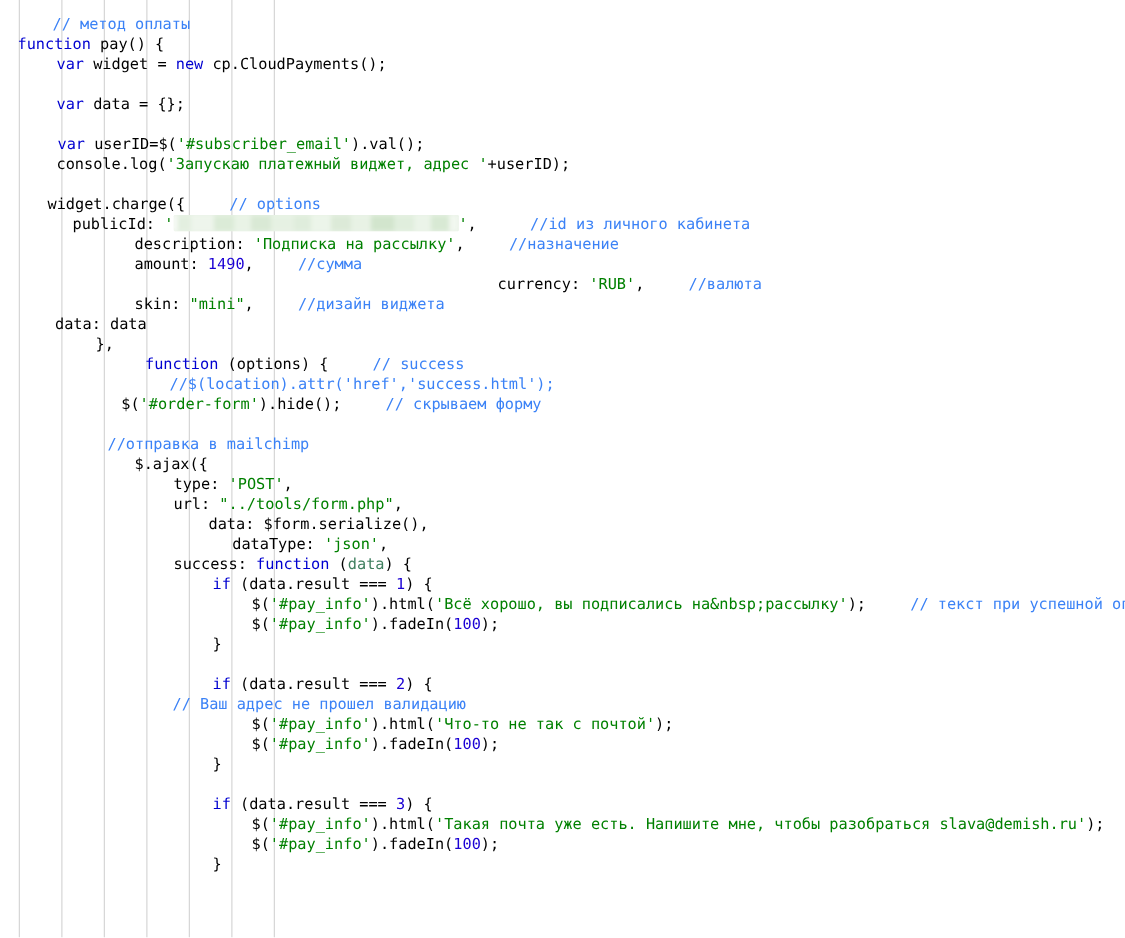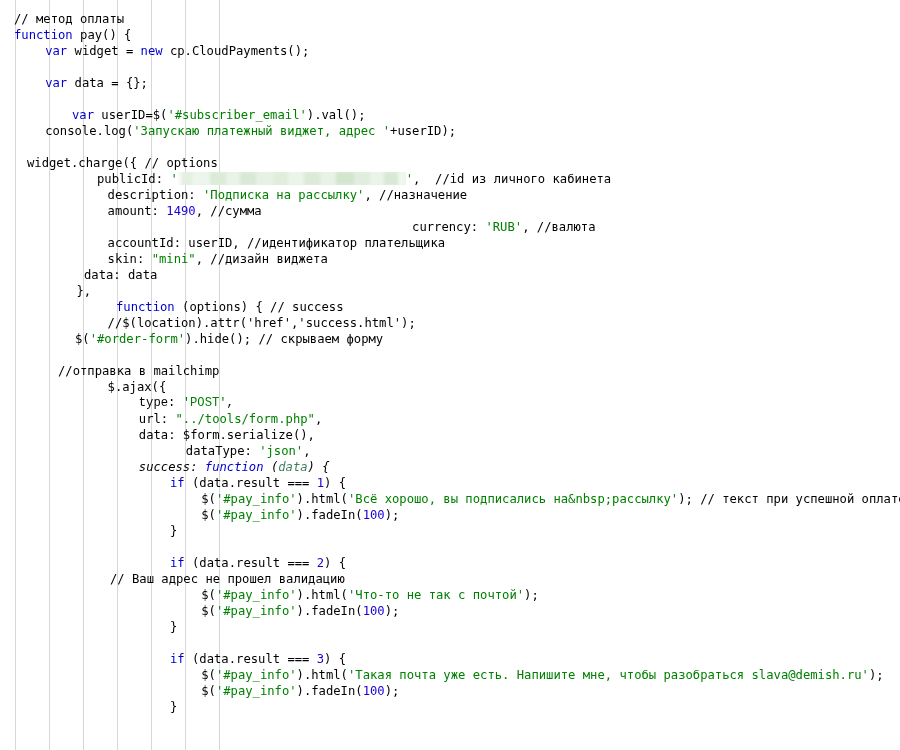--- a/index.html
+++ b/index.html
@@ -49,21 +49,21 @@
     font-size: 12.2px;
     letter-spacing: 0px;
     padding-left: 14px;
     color: #000000;
     font-family: "DejaVu Sans Mono", "Liberation Mono", monospace;
   }
 
   .tok-kw      { color: #0000d0; }
   .tok-num     { color: #1a00d4; }
   .tok-str     { color: #008000; }
-  .tok-com     { color: #000000; }
+  .tok-com     { color: #3b82f6; margin-left: 28px; }
   .tok-plain   { color: #000000; }
   .tok-param   { color: #3f7f5f; }
 
   
   .redaction {
     display: inline-block;
     position: relative;
     width: 228px;
     height: 13px;
     vertical-align: -2px;
@@ -109,43 +109,42 @@
       <div class="guide" style="left: 185px;"></div>
       <div class="guide" style="left: 219px;"></div>
     </div>
   <div class="code-lines" id="code-lines">
       <div class="line" style="padding-left: 14px;"><span class="tok-com">// метод оплаты</span></div>
       <div class="line" style="padding-left: 14px;"><span class="tok-kw">function</span><span class="tok-plain"> pay() {</span></div>
       <div class="line" style="padding-left: 45.2px;"><span class="tok-kw">var</span><span class="tok-plain"> widget = </span><span class="tok-kw">new</span><span class="tok-plain"> cp.CloudPayments();</span></div>
       <div class="line" style="padding-left: 45.2px;">&nbsp;</div>
       <div class="line" style="padding-left: 45.2px;"><span class="tok-kw">var</span><span class="tok-plain"> data = {};</span></div>
       <div class="line" style="padding-left: 45.2px;">&nbsp;</div>
-      <div class="line" style="padding-left: 72px;"><span class="tok-kw">var</span><span class="tok-plain"> userID=$(</span><span class="tok-str">'#subscriber_email'</span><span class="tok-plain">).val();</span></div>
+      <div class="line" style="padding-left: 46px;"><span class="tok-kw">var</span><span class="tok-plain"> userID=$(</span><span class="tok-str">'#subscriber_email'</span><span class="tok-plain">).val();</span></div>
       <div class="line" style="padding-left: 45.2px;"><span class="tok-plain">console</span><span class="tok-plain">.</span><span class="tok-plain">log(</span><span class="tok-str">'Запускаю платежный виджет, адрес '</span><span class="tok-plain">+userID);</span></div>
       <div class="line" style="padding-left: 45.2px;">&nbsp;</div>
-      <div class="line" style="padding-left: 27px;"><span class="tok-plain">widget.charge({ </span><span class="tok-com">// options</span></div>
-      <div class="line" style="padding-left: 97px;"><span class="tok-plain">publicId: </span><span class="tok-str">'</span><span class="redaction" style="width: 228px;"></span><span class="tok-str">'</span><span class="tok-plain">,  </span><span class="tok-com">//id из личного кабинета</span></div>
+      <div class="line" style="padding-left: 38px;"><span class="tok-plain">widget.charge({ </span><span class="tok-com">// options</span></div>
+      <div class="line" style="padding-left: 58px;"><span class="tok-plain">publicId: </span><span class="tok-str">'</span><span class="redaction" style="width: 228px;"></span><span class="tok-str">'</span><span class="tok-plain">,  </span><span class="tok-com">//id из личного кабинета</span></div>
       <div class="line" style="padding-left: 107.6px;"><span class="tok-plain">description: </span><span class="tok-str">'Подписка на рассылку'</span><span class="tok-plain">, </span><span class="tok-com">//назначение</span></div>
       <div class="line" style="padding-left: 107.6px;"><span class="tok-plain">amount: </span><span class="tok-num">1490</span><span class="tok-plain">, </span><span class="tok-com">//сумма</span></div>
       <div class="line" style="padding-left: 107.6px; text-align: center;"><span class="tok-plain">currency: </span><span class="tok-str">'RUB'</span><span class="tok-plain">, </span><span class="tok-com">//валюта</span></div>
-      <div class="line" style="padding-left: 107.6px;"><span class="tok-plain">accountId: userID, </span><span class="tok-com">//идентификатор плательщика</span></div>
       <div class="line" style="padding-left: 107.6px;"><span class="tok-plain">skin: </span><span class="tok-str">"mini"</span><span class="tok-plain">, </span><span class="tok-com">//дизайн виджета</span></div>
-      <div class="line" style="padding-left: 84px;"><span class="tok-plain">data: data</span></div>
+      <div class="line" style="padding-left: 44px;"><span class="tok-plain">data: data</span></div>
       <div class="line" style="padding-left: 76.4px;"><span class="tok-plain">},</span></div>
       <div class="line" style="padding-left: 116px;"><span class="tok-kw">function</span><span class="tok-plain"> (options) { </span><span class="tok-com">// success</span></div>
       <div class="line" style="padding-left: 107.6px;"><span class="tok-com">//$(location).attr('href','success.html');</span></div>
-      <div class="line" style="padding-left: 75px;"><span class="tok-plain">$(</span><span class="tok-str">'#order-form'</span><span class="tok-plain">).hide(); </span><span class="tok-com">// скрываем форму</span></div>
+      <div class="line" style="padding-left: 97px;"><span class="tok-plain">$(</span><span class="tok-str">'#order-form'</span><span class="tok-plain">).hide(); </span><span class="tok-com">// скрываем форму</span></div>
       <div class="line" style="padding-left: 107.6px;">&nbsp;</div>
       <div class="line" style="padding-left: 58px;"><span class="tok-com">//отправка в mailchimp</span></div>
       <div class="line" style="padding-left: 107.6px;"><span class="tok-plain">$.ajax({</span></div>
-      <div class="line" style="padding-left: 138.8px; font-family: Liberation Mono, monospace;"><span class="tok-plain">type: </span><span class="tok-str">'POST'</span><span class="tok-plain">,</span></div>
+      <div class="line" style="padding-left: 138.8px;"><span class="tok-plain">type: </span><span class="tok-str">'POST'</span><span class="tok-plain">,</span></div>
       <div class="line" style="padding-left: 138.8px;"><span class="tok-plain">url: </span><span class="tok-str">"../tools/form.php"</span><span class="tok-plain">,</span></div>
-      <div class="line" style="padding-left: 138.8px;"><span class="tok-plain">data: $form.serialize(),</span></div>
+      <div class="line" style="padding-left: 138.8px; margin-left: 28px;"><span class="tok-plain">data: $form.serialize(),</span></div>
       <div class="line" style="padding-left: 138.8px; margin-left: 47px;"><span class="tok-plain">dataType: </span><span class="tok-str">'json'</span><span class="tok-plain">,</span></div>
-      <div class="line" style="padding-left: 138.8px; font-style: italic;"><span class="tok-plain">success: </span><span class="tok-kw">function</span><span class="tok-plain"> (</span><span class="tok-param">data</span><span class="tok-plain">) {</span></div>
+      <div class="line" style="padding-left: 138.8px;"><span class="tok-plain">success: </span><span class="tok-kw">function</span><span class="tok-plain"> (</span><span class="tok-param">data</span><span class="tok-plain">) {</span></div>
       <div class="line" style="padding-left: 170px;"><span class="tok-kw">if</span><span class="tok-plain"> (data.result === </span><span class="tok-num">1</span><span class="tok-plain">) {</span></div>
       <div class="line" style="padding-left: 201.2px;"><span class="tok-plain">$(</span><span class="tok-str">'#pay_info'</span><span class="tok-plain">).html(</span><span class="tok-str">'Всё хорошо, вы подписались на&amp;nbsp;рассылку'</span><span class="tok-plain">); </span><span class="tok-com">// текст при успешной оплате</span></div>
       <div class="line" style="padding-left: 201.2px;"><span class="tok-plain">$(</span><span class="tok-str">'#pay_info'</span><span class="tok-plain">).fadeIn(</span><span class="tok-num">100</span><span class="tok-plain">);</span></div>
       <div class="line" style="padding-left: 170px;"><span class="tok-plain">}</span></div>
       <div class="line" style="padding-left: 170px;">&nbsp;</div>
       <div class="line" style="padding-left: 170px;"><span class="tok-kw">if</span><span class="tok-plain"> (data.result === </span><span class="tok-num">2</span><span class="tok-plain">) {</span></div>
       <div class="line" style="padding-left: 110px;"><span class="tok-com">// Ваш адрес не прошел валидацию</span></div>
       <div class="line" style="padding-left: 201.2px;"><span class="tok-plain">$(</span><span class="tok-str">'#pay_info'</span><span class="tok-plain">).html(</span><span class="tok-str">'Что-то не так с почтой'</span><span class="tok-plain">);</span></div>
       <div class="line" style="padding-left: 201.2px;"><span class="tok-plain">$(</span><span class="tok-str">'#pay_info'</span><span class="tok-plain">).fadeIn(</span><span class="tok-num">100</span><span class="tok-plain">);</span></div>
       <div class="line" style="padding-left: 170px;"><span class="tok-plain">}</span></div>

